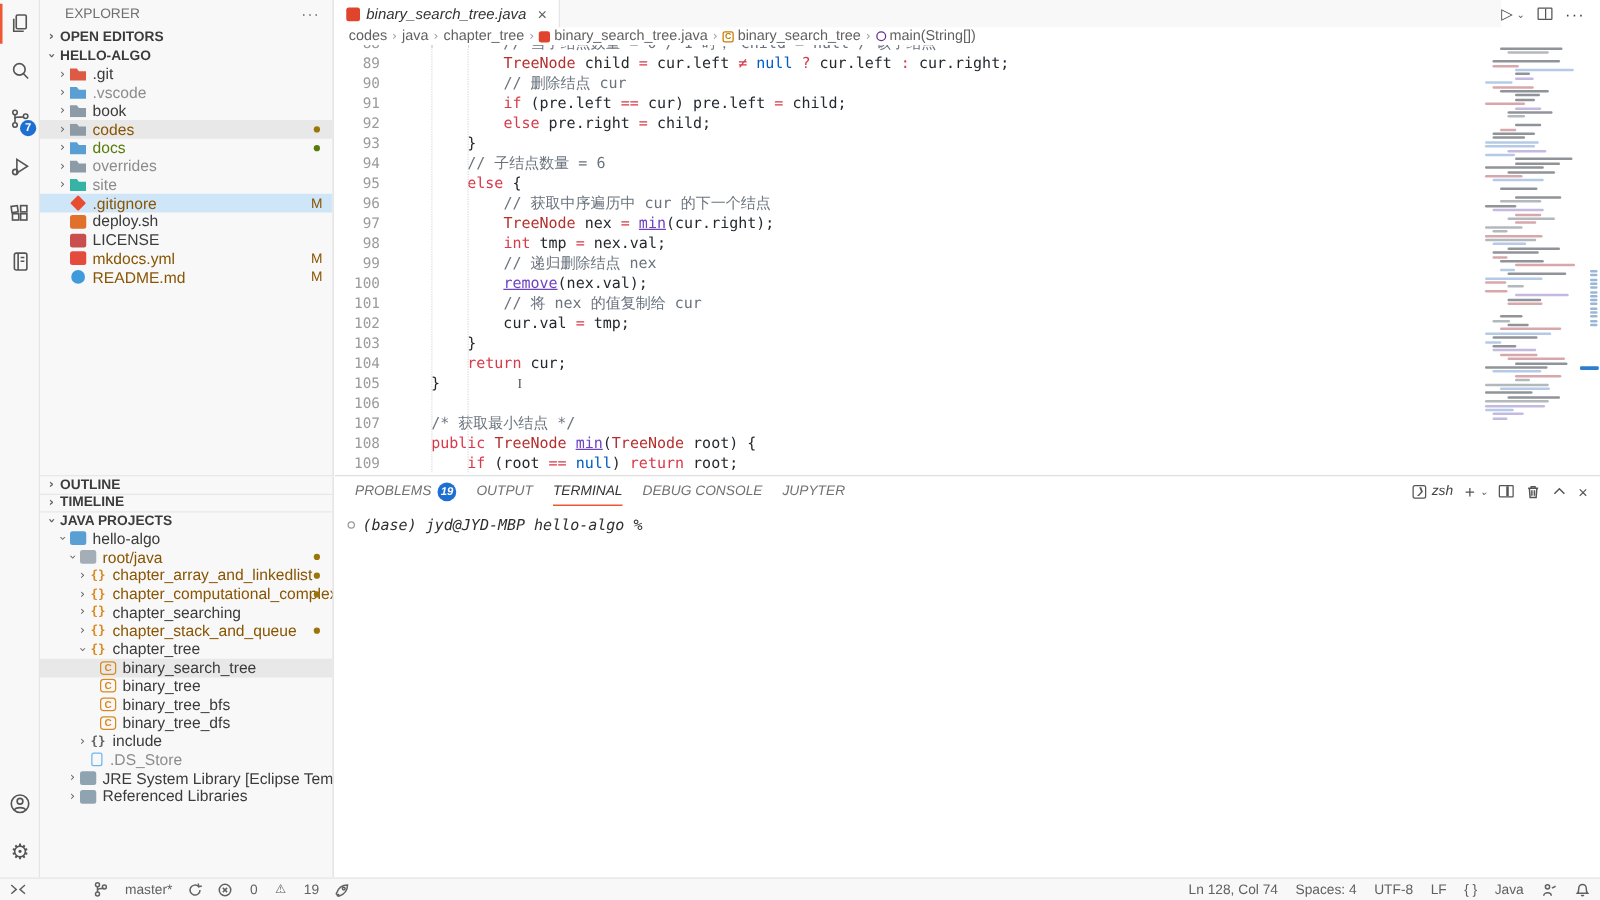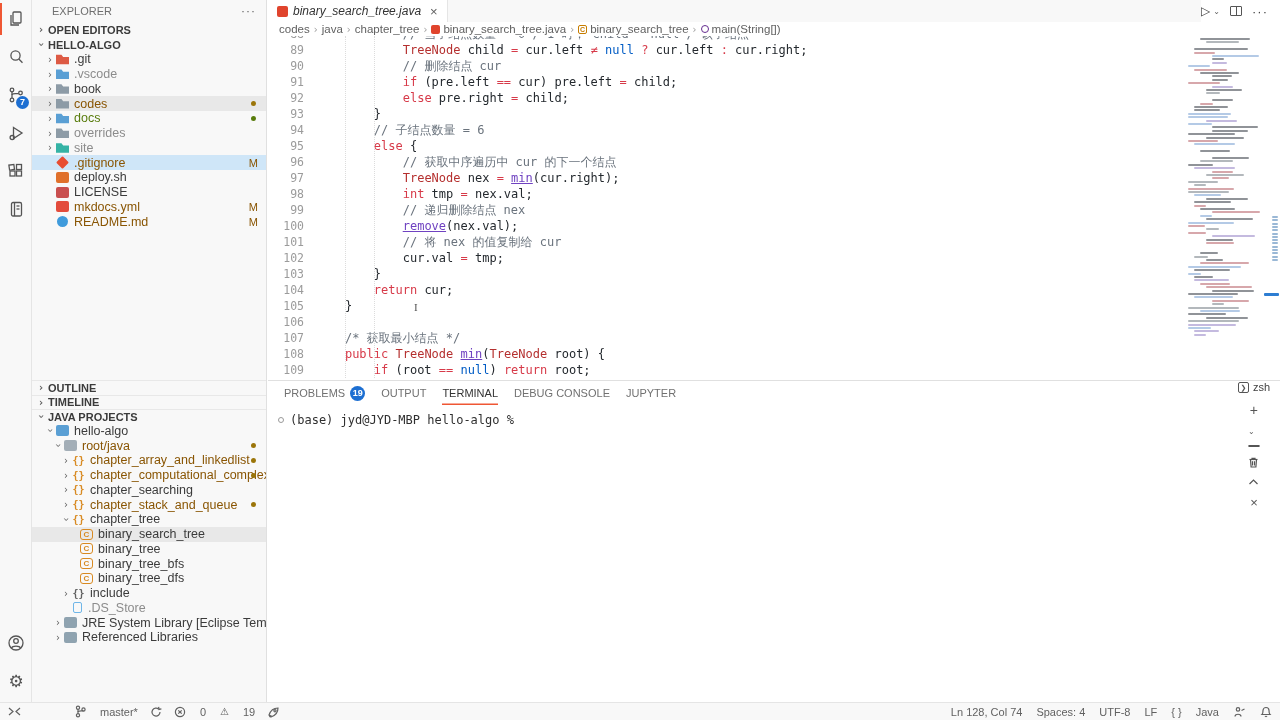--- a/index.html
+++ b/index.html
@@ -75,26 +75,26 @@
   .sty-f { color:#6f42c1;text-decoration:underline; } .sty-c { color:#6a737d; } .sty-n { color:#005cc5; }
   .iguide { position:absolute; top:0; bottom:0; width:1px; border-left:1px dotted #dcdcdc; }
   .ibeam { position:absolute; left:146px; top:266px; width:8px; height:12px; color:#555; font-size:11px; font-family:"Liberation Serif", serif; z-index:5; }
 
   .minimap { position:absolute; right:18px; top:36px; width:77px; height:342px; overflow:hidden; }
   .mm-line { position:absolute; height:2px; border-radius:1px; }
   .ovr { position:absolute; right:0; top:36px; width:18px; height:342px; }
   .ovr-mark { position:absolute; border-radius:1px; }
 
   
-  .panel { position:absolute; left:268px; right:0; top:380px; bottom:18px; background:#fff; border-top:1px solid #e0e0e0; }
+  .panel { position:absolute; left:268px; right:0; top:380px; bottom:18px; background:#fff; border-top:1px solid #e0e0e0;font-style:italic; }
   .panel-tabs { position:absolute; left:0; right:0; top:0; height:24px; display:flex; align-items:center; gap:16px; padding-left:16px; font-size:11px; color:#717171; }
   .ptab { display:flex; align-items:center; gap:5px; height:24px; cursor:pointer; }
   .ptab.active { color:#333; box-shadow:inset 0 -1.5px 0 #ef5734; }
   .pbadge { min-width:15px; height:15px; border-radius:8px; background:#1d6fd2; color:#fff; font-size:9px; line-height:15px; text-align:center; font-weight:bold; }
-  .panel-acts { position:absolute; right:10px; top:0; height:24px; display:flex; align-items:center; gap:9px; color:#555;flex-direction:column; }
+  .panel-acts { position:absolute; right:10px; top:0; height:24px; display:flex; align-items:center; gap:9px; color:#555; }
   .shellbtn { display:flex; align-items:center; gap:4px; font-size:11px; color:#424242; cursor:pointer; }
   .shellic { width:11px; height:11px; border:1.2px solid #555; border-radius:2px; font-size:7px; line-height:10px; text-align:center; color:#555; }
   .plus { font-size:14px; cursor:pointer; }
   .mini-chev2 { font-size:8px; color:#616161; margin-left:-5px; cursor:pointer; }
   .pic { cursor:pointer; display:flex; align-items:center; }
   .pic svg { stroke:#555; fill:none; stroke-width:1.2; }
   .xclose { font-size:13px; color:#555; cursor:pointer; }
   .term-line { position:absolute; left:10px; top:32px; display:flex; align-items:center; gap:6px; font-family:"DejaVu Sans Mono", monospace; font-size:12px; color:#2f2f2f; }
   .cmd-circle { width:6px; height:6px; border:1px solid #9a9a9a; border-radius:50%; }
 

